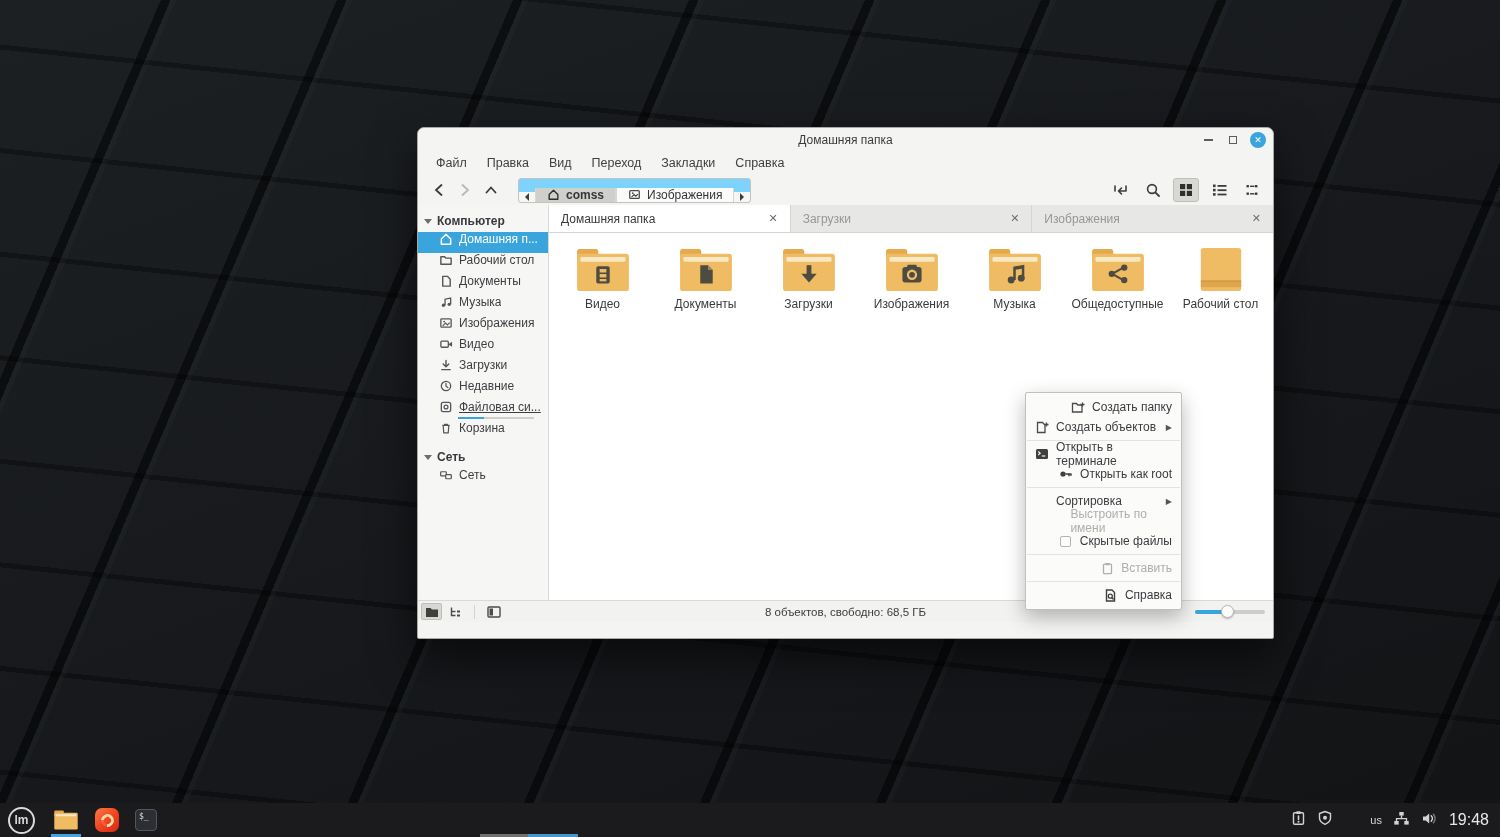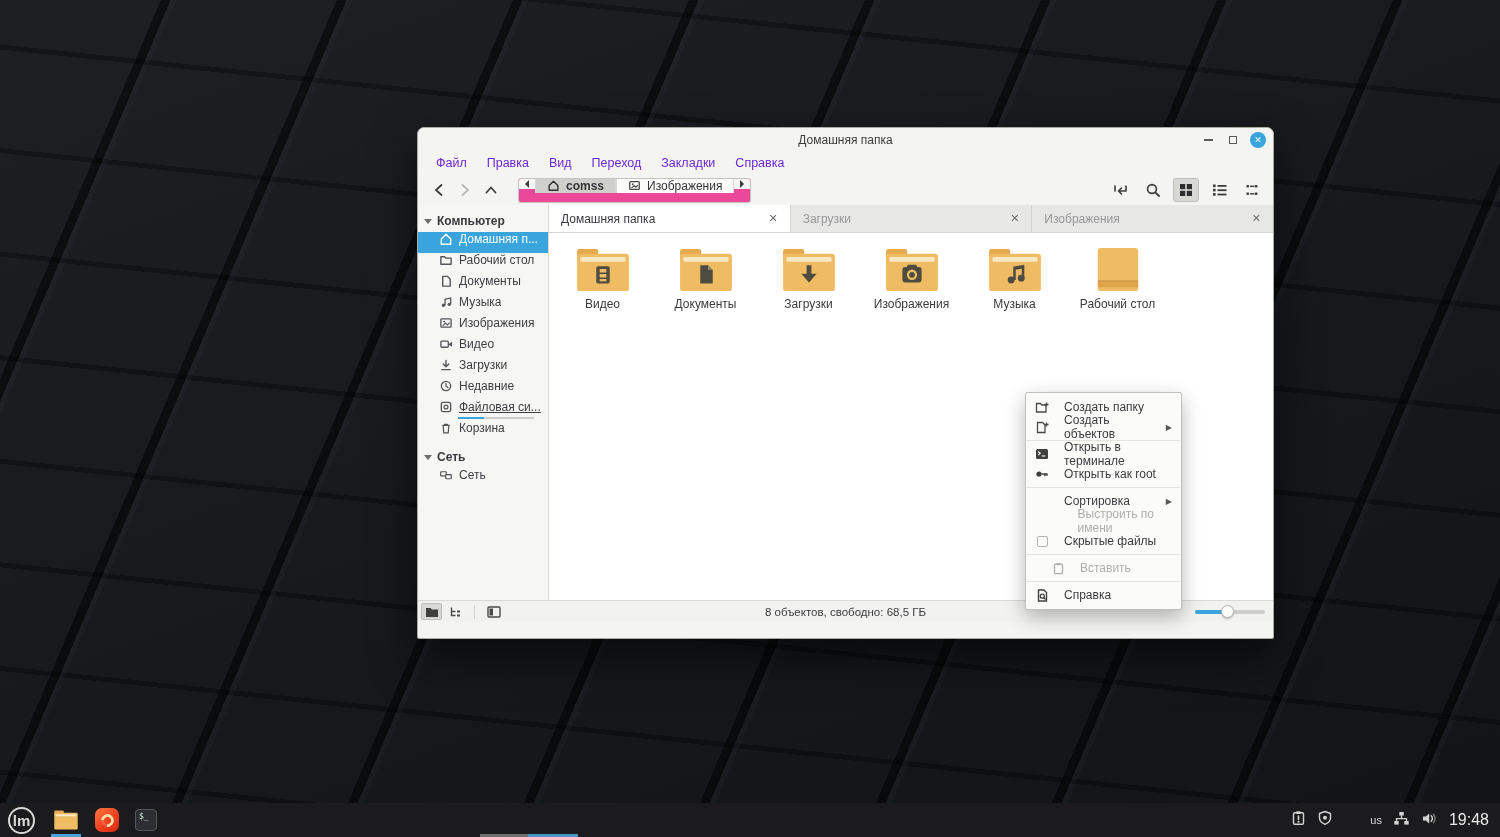--- a/index.html
+++ b/index.html
@@ -23,26 +23,26 @@
     border-radius:7px 7px 0 0; background:#f4f4f2; }
   .titlebar .title { font-size:12px; color:#3c3c3c; }
   .win-controls { position:absolute; right:7px; top:0; height:23px; display:flex; align-items:center; gap:9px; }
   .btn-min, .btn-max { width:16px; height:16px; display:flex; align-items:center; justify-content:center; cursor:default; }
   .btn-min i { width:9px; height:2px; background:#5d5d5a; display:block; }
   .btn-max i { width:8px; height:8px; border:1.5px solid #5d5d5a; display:block; }
   .btn-close { width:16px; height:16px; border-radius:50%; background:#3aa5dc; color:#fff;
     display:flex; align-items:center; justify-content:center; font-size:9px; }
 
   .menubar { height:24px; display:flex; align-items:center; padding-left:8px; }
-  .menubar .mitem { padding:3px 10px; font-size:12.5px; color:#6d28d9; }
+  .menubar .mitem { padding:3px 10px; font-size:12.5px; color:#404040; }
 
   .toolbar { height:30px; display:flex; align-items:center; padding:0 8px; }
   .nav-btn { width:26px; height:24px; display:flex; align-items:center; justify-content:center; }
-  .pathbar { display:flex; align-items:flex-start; height:25px; margin-left:14px;
-    border:1px solid #c3c3c0; border-radius:3px; overflow:hidden; background:#ec4899; }
+  .pathbar { display:flex; align-items:flex-end; height:25px; margin-left:14px;
+    border:1px solid #c3c3c0; border-radius:3px; overflow:hidden; background:#7dd3fc; }
   .path-arrow { width:16px; display:flex; align-items:center; justify-content:center; background:#f6f6f4; }
   .path-seg { display:flex; align-items:center; gap:6px; padding:0 11px; font-size:12px; color:#35353a;
     background:#fbfbfa; border-left:1px solid #d7d7d4; border-right:1px solid #d7d7d4; }
   .path-seg.active { background:#cfcfcb; font-weight:bold; }
   .tool-right { margin-left:auto; display:flex; align-items:center; gap:7px; }
   .tool-btn { width:26px; height:24px; display:flex; align-items:center; justify-content:center; border-radius:3px; }
   .tool-btn.active { background:#d8d8d4; border:1px solid #bfbfbb; }
 
   .win-body { position:absolute; top:77px; left:0; right:0; bottom:22px; display:flex; }
 
@@ -66,21 +66,21 @@
   .tab.active { background:#fff; color:#3a3a3e; }
   .tab .tab-close { margin-left:auto; font-size:11px; color:#6d6d6a; }
   .files-grid { flex:1; display:flex; flex-wrap:wrap; align-content:flex-start; padding:8px 0 0 2px; background:#fff; }
   .cell { width:103px; height:102px; display:flex; flex-direction:column; align-items:center; padding-top:5px; }
   .cell .flabel { margin-top:3px; font-size:12px; color:#3a3a3e; white-space:nowrap; }
 
   
   .ctxmenu { position:absolute; left:1025px; top:392px; width:157px; background:#fbfbfa;
     border:1px solid #c0c0bd; border-radius:2px; box-shadow:0 7px 20px rgba(0,0,0,0.28);
     padding:4px 0; z-index:6; font-size:12px; color:#3c3c40; }
-  .ctx-item { height:20px; display:flex; align-items:center; gap:15px; padding:0 9px; }
+  .ctx-item { height:20px; display:flex; align-items:center; gap:7px; padding:0 9px;justify-content:flex-end; }
   .ctx-icon { width:14px; display:flex; justify-content:center; }
   .ctx-item.disabled { color:#aeaeab;margin-left:16px; }
   .ctx-sub { margin-left:auto; font-size:8px; color:#55555a; }
   .ctx-sep { height:1px; background:#e3e3e0; margin:3px 1px; }
   .ctx-check { width:11px; height:11px; border:1px solid #b4b4b1; border-radius:2px; background:#fdfdfc; }
   .ctx-noicon { width:14px; }
 
   
   .statusbar { position:absolute; left:0; right:0; bottom:16px; height:22px; background:#f2f2f0;
     border-top:1px solid #d9d9d6; border-radius:0 0 2px 2px; display:flex; align-items:center; }
@@ -91,21 +91,21 @@
   .sb-text { position:absolute; left:0; right:0; text-align:center; font-size:11.5px; color:#3c3c40; }
   .zoom-slider { position:absolute; right:8px; top:9px; width:70px; height:4px; background:#cdcdca; border-radius:2px; }
   .zoom-fill { position:absolute; left:0; top:0; height:4px; width:32px; background:#3aa5dc; border-radius:2px; }
   .zoom-knob { position:absolute; left:26px; top:-5px; width:13px; height:13px; border-radius:50%;
     background:#fbfbfa; border:1px solid #b9b9b6; box-shadow:0 1px 2px rgba(0,0,0,0.25); }
 
   
   .taskbar { position:absolute; left:0; bottom:0; width:100%; height:34px; background:#1b1b1d;
     display:flex; align-items:center; z-index:10; }
   .mint-btn { width:27px; height:27px; margin-left:8px; border-radius:50%; border:2px solid #d8d8d6;
-    display:flex; align-items:center; justify-content:center; color:#d8d8d6; font-size:15px; font-weight:bold; }
+    display:flex; align-items:center; justify-content:center; color:#d8d8d6; font-size:12px; font-weight:bold; }
   .task-apps { display:flex; align-items:center; gap:12px; margin-left:16px; height:100%; }
   .task-app { position:relative; height:100%; display:flex; align-items:center; padding:0 2px; }
   .task-app.active .app-underline { position:absolute; left:0; right:0; bottom:0; height:3px; background:#4aa3d8; }
   .ff-icon { width:24px; height:24px; border-radius:7px; background:linear-gradient(140deg,#ff7a45 0%,#f0401f 55%,#d42a12 100%);
     display:flex; align-items:center; justify-content:center; }
   .ff-swirl { width:13px; height:13px; border-radius:50%; border:3px solid #ffd9a3; border-left-color:rgba(255,255,255,0.15); transform:rotate(-40deg); }
   .term-icon { width:22px; height:22px; border-radius:4px; background:#2c2e33; border:1px solid #53565c;
     color:#cfe3d4; font-size:8px; font-family:"DejaVu Sans Mono",monospace; padding:2px 0 0 3px; }
   .tray { margin-left:auto; display:flex; align-items:center; gap:11px; padding-right:11px; }
   .tray-text { font-size:11px; color:#d6d6d4;margin-left:26px; }
@@ -408,20 +408,37 @@
             <rect x="6.5" y="11.5" width="47" height="5" rx="1.5" fill="#f8e8c4"></rect>
             <g fill="#4e4b40">
                 <circle cx="26" cy="35.5" r="3.6"></circle>
                 <circle cx="36.5" cy="33.5" r="3.6"></circle>
                 <path d="M28.2 35.5 V21.5 l11.5 -2 v14 h-2.6 V23.6 l-6.3 1.1 v10.8 z"></path>
               </g>
           </svg>
           <span class="flabel">Музыка</span>
         </div>
 
+        <div class="cell">
+          <svg width="58" height="48" viewBox="0 0 60 50">
+            <rect x="3" y="3" width="22" height="14" rx="2.5" fill="#e5a94e"></rect>
+            <rect x="3" y="8" width="54" height="39" rx="3" fill="#f0bc63"></rect>
+            <rect x="6.5" y="11.5" width="47" height="5" rx="1.5" fill="#f8e8c4"></rect>
+            <g stroke="#4e4b40" stroke-width="2.2">
+                <line x1="24" y1="29" x2="35.5" y2="22.5"></line>
+                <line x1="24" y1="29" x2="35.5" y2="35.5"></line>
+              </g>
+            <g fill="#4e4b40">
+                <circle cx="23.5" cy="29" r="3.3"></circle>
+                <circle cx="36.5" cy="22.5" r="3.3"></circle>
+                <circle cx="36.5" cy="35.5" r="3.3"></circle>
+              </g>
+          </svg>
+          <span class="flabel">Общедоступные</span>
+        </div>
 
         <div class="cell">
           <svg width="58" height="48" viewBox="0 0 60 50">
             <rect x="9" y="2" width="42" height="45" rx="3" fill="#f0bc63"></rect>
             <rect x="9" y="37" width="42" height="6" fill="#dfa54b"></rect>
             <rect x="9" y="35.8" width="42" height="1.4" fill="#c9953f"></rect>
           </svg>
           <span class="flabel">Рабочий стол</span>
         </div>
 

